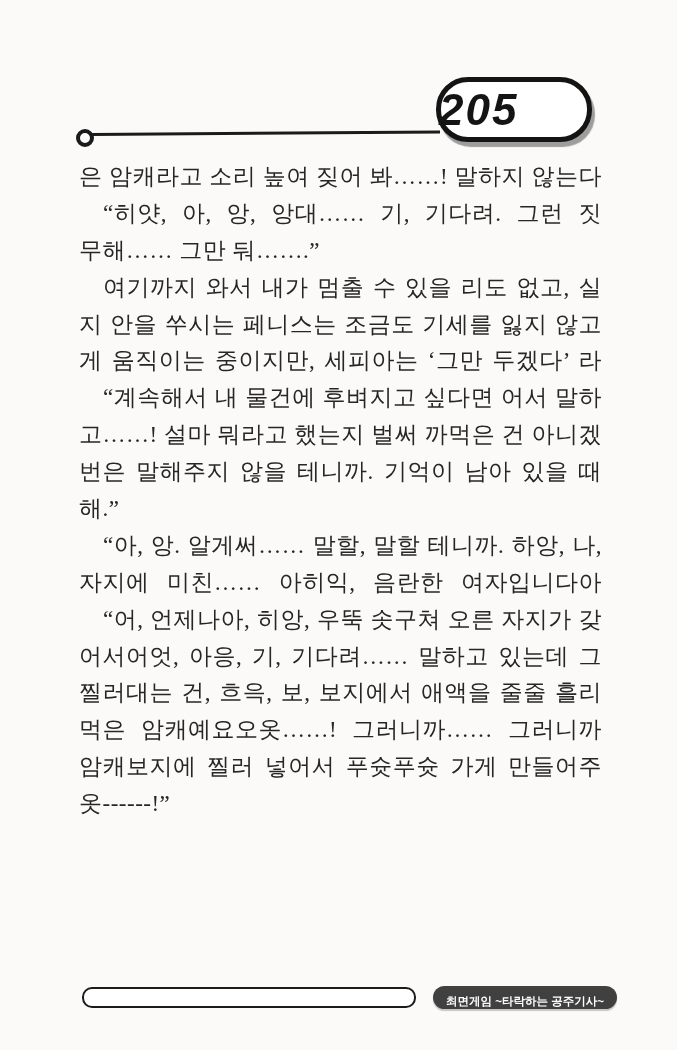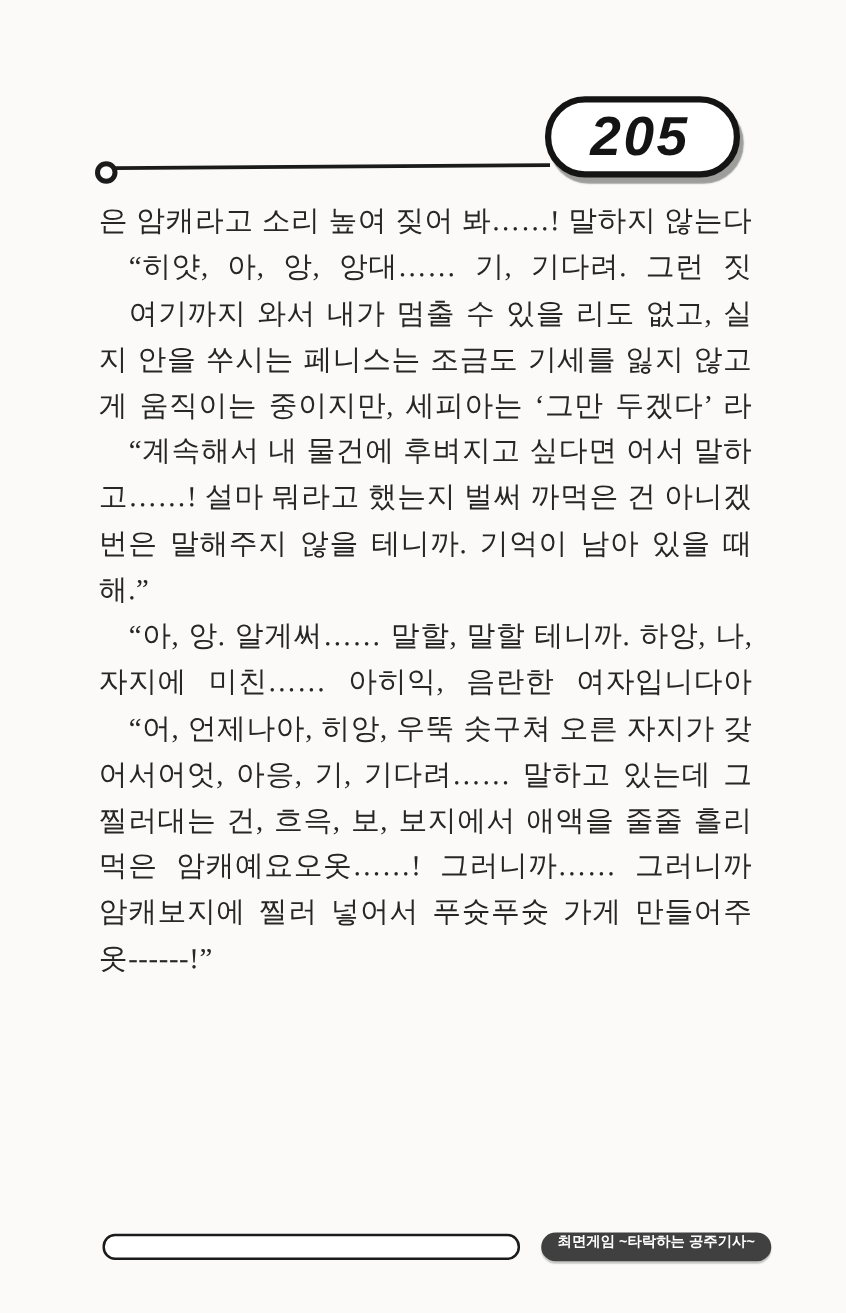--- a/index.html
+++ b/index.html
@@ -45,21 +45,21 @@
     position: absolute;
     left: 436px;
     top: 77px;
     width: 146px;
     height: 55px;
     background: #fff;
     border: 5px solid #141414;
     border-radius: 32px;
     display: flex;
     align-items: center;
-    justify-content: center;
+    justify-content: flex-start;
     box-shadow: 3px 5px 1px rgba(95,95,95,0.6);
   }
   .page-number-pill span {
     font-family: "Liberation Sans", "DejaVu Sans", sans-serif;
     font-style: italic;
     font-weight: bold;
     font-size: 44px;
     color: #141414;
     letter-spacing: 2px;
     transform: translateX(-2px);
@@ -104,21 +104,21 @@
   .footer-badge {
     position: absolute;
     left: 433px;
     top: 986px;
     width: 184px;
     height: 23px;
     background: #404040;
     border-radius: 12px;
     color: #ffffff;
     display: flex;
-    align-items: flex-start;
+    align-items: flex-end;
     justify-content: center;
     font-family: "Liberation Sans", "DejaVu Sans", sans-serif;
     font-size: 11.5px;
     font-weight: bold;
     white-space: nowrap;
     overflow: hidden;
     box-shadow: 0 2px 1px rgba(120,120,120,0.4);
   }
 </style>
 </head>
@@ -130,20 +130,21 @@
     <span class="header-circle"></span>
     <span class="header-rule"></span>
     <div class="page-number-pill">
       <span>205</span>
     </div>
   </div>
 
   <div class="text-block" id="text-block">
       <div class="line">은 암캐라고 소리 높여 짖어 봐……! 말하지 않는다면 이대</div>
       <div class="line indent">“히얏, 아, 앙, 앙대…… 기, 기다려. 그런 짓은…… 너</div>
+      <div class="line last">무해…… 그만 둬…….”</div>
       <div class="line indent">여기까지 와서 내가 멈출 수 있을 리도 없고, 실제로 보</div>
       <div class="line">지 안을 쑤시는 페니스는 조금도 기세를 잃지 않고 활발하</div>
       <div class="line">게 움직이는 중이지만, 세피아는 ‘그만 두겠다’ 라는 말만</div>
       <div class="line indent">“계속해서 내 물건에 후벼지고 싶다면 어서 말하라</div>
       <div class="line">고……! 설마 뭐라고 했는지 벌써 까먹은 건 아니겠지. 두</div>
       <div class="line">번은 말해주지 않을 테니까. 기억이 남아 있을 때 어서 말</div>
       <div class="line last">해.”</div>
       <div class="line indent">“아, 앙. 알게써…… 말할, 말할 테니까. 하앙, 나, 나는</div>
       <div class="line last">자지에 미친…… 아히익, 음란한 여자입니다아앙…….”</div>
       <div class="line indent">“어, 언제나아, 히앙, 우뚝 솟구쳐 오른 자지가 갖고 싶</div>

